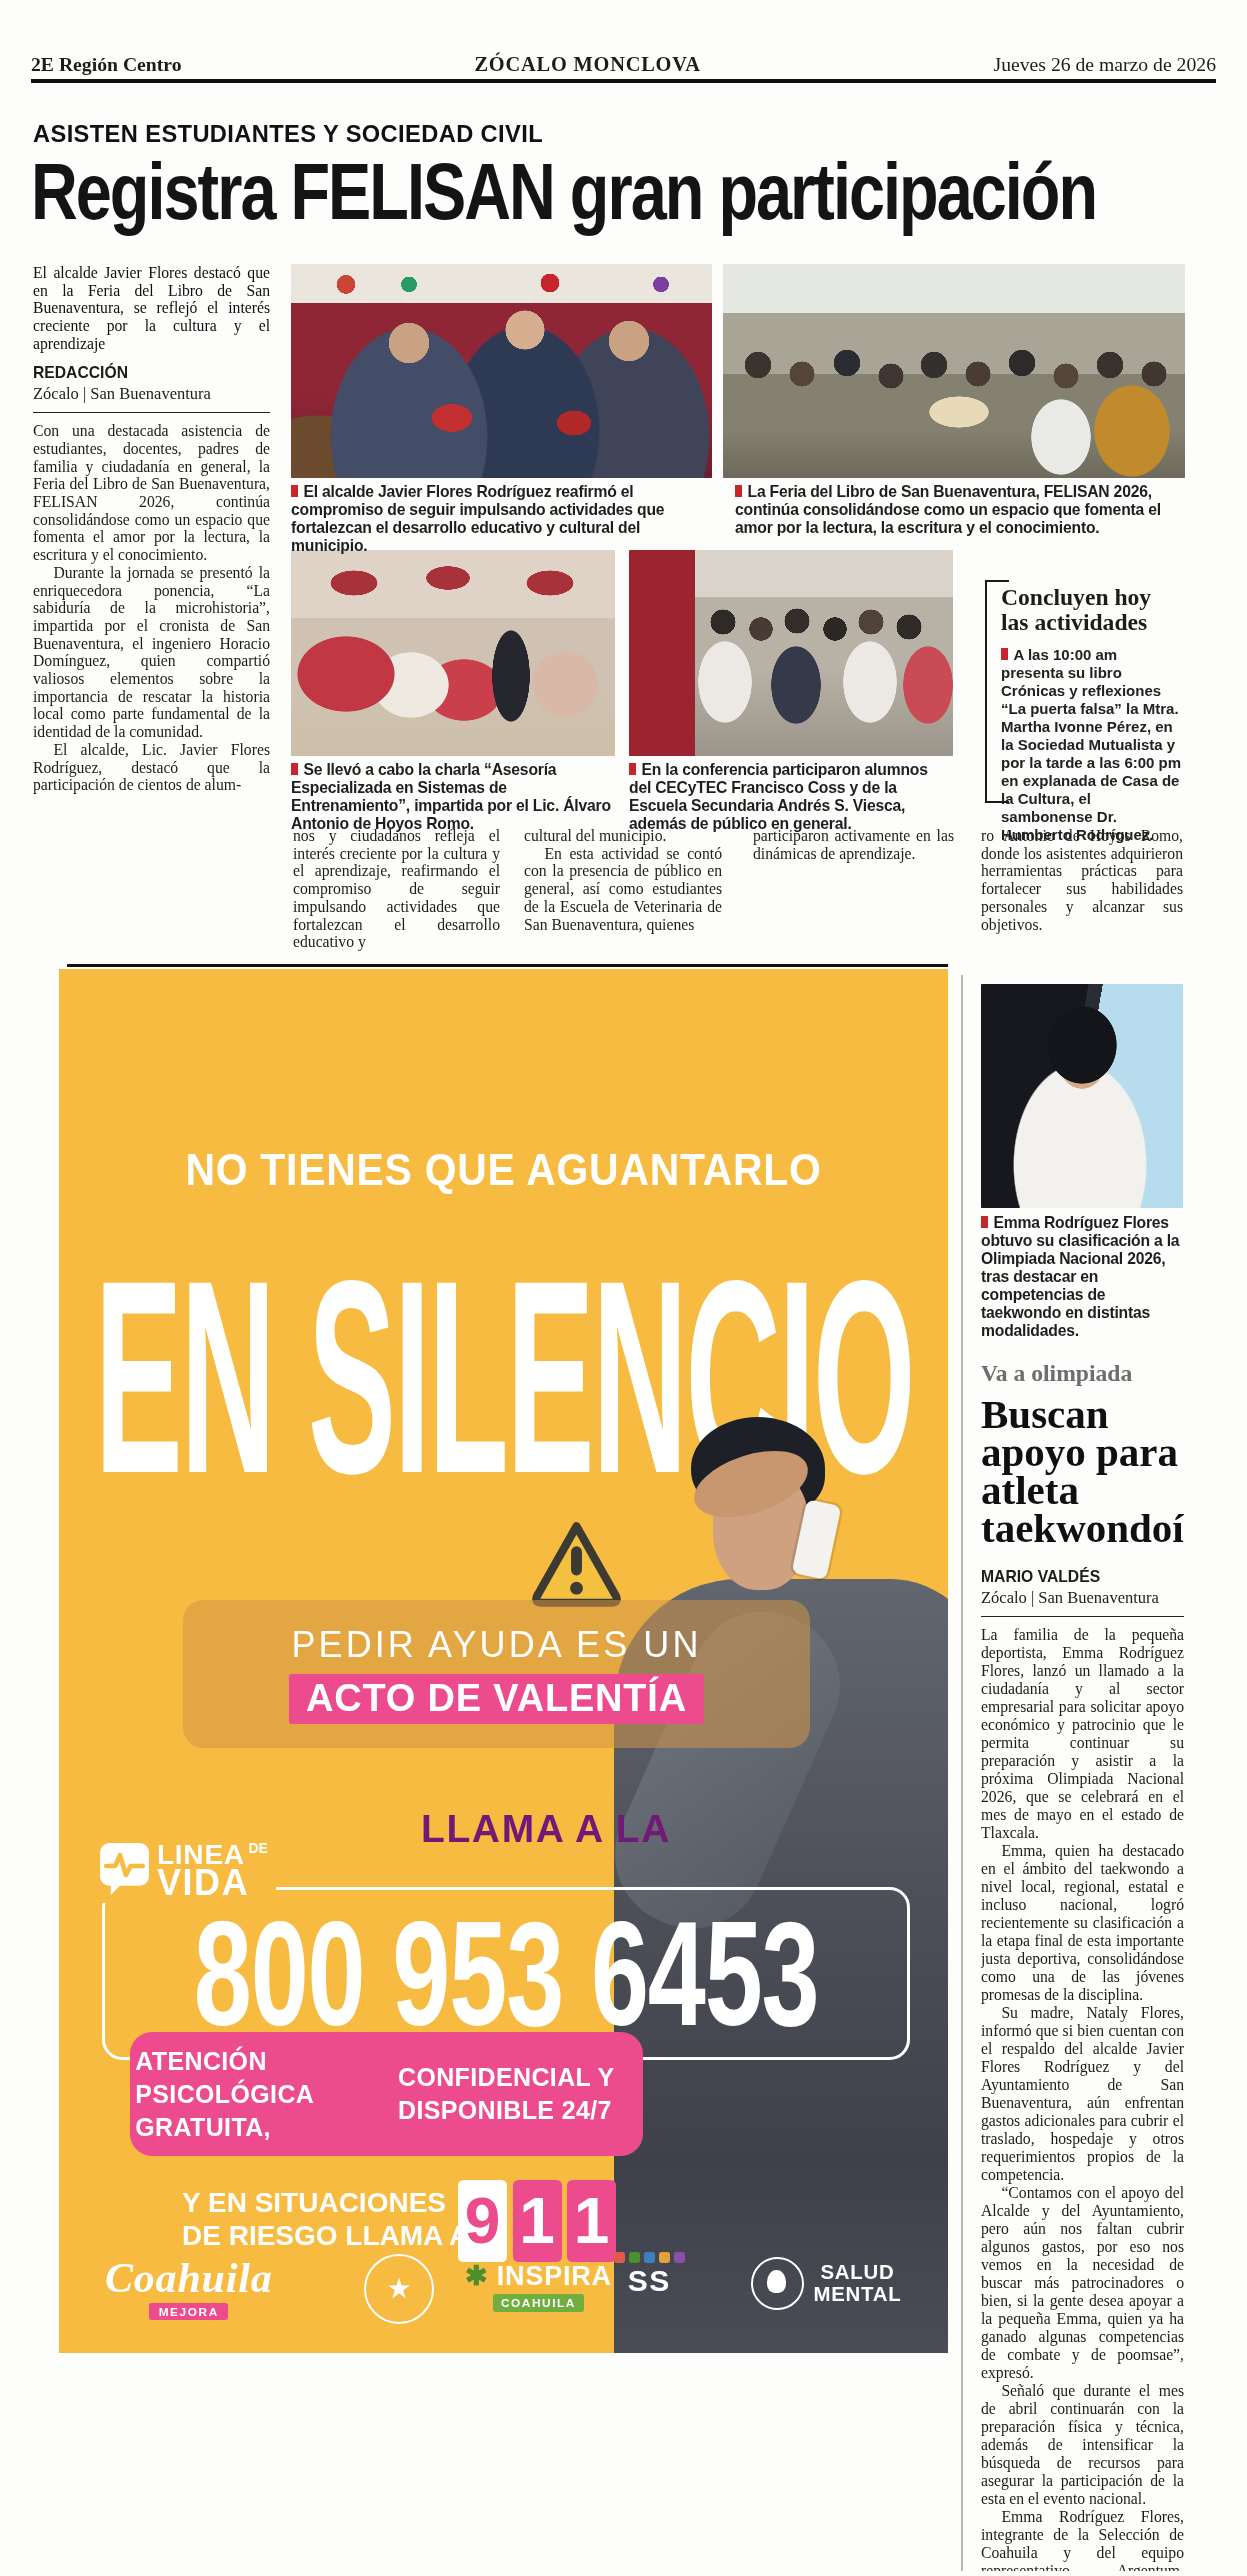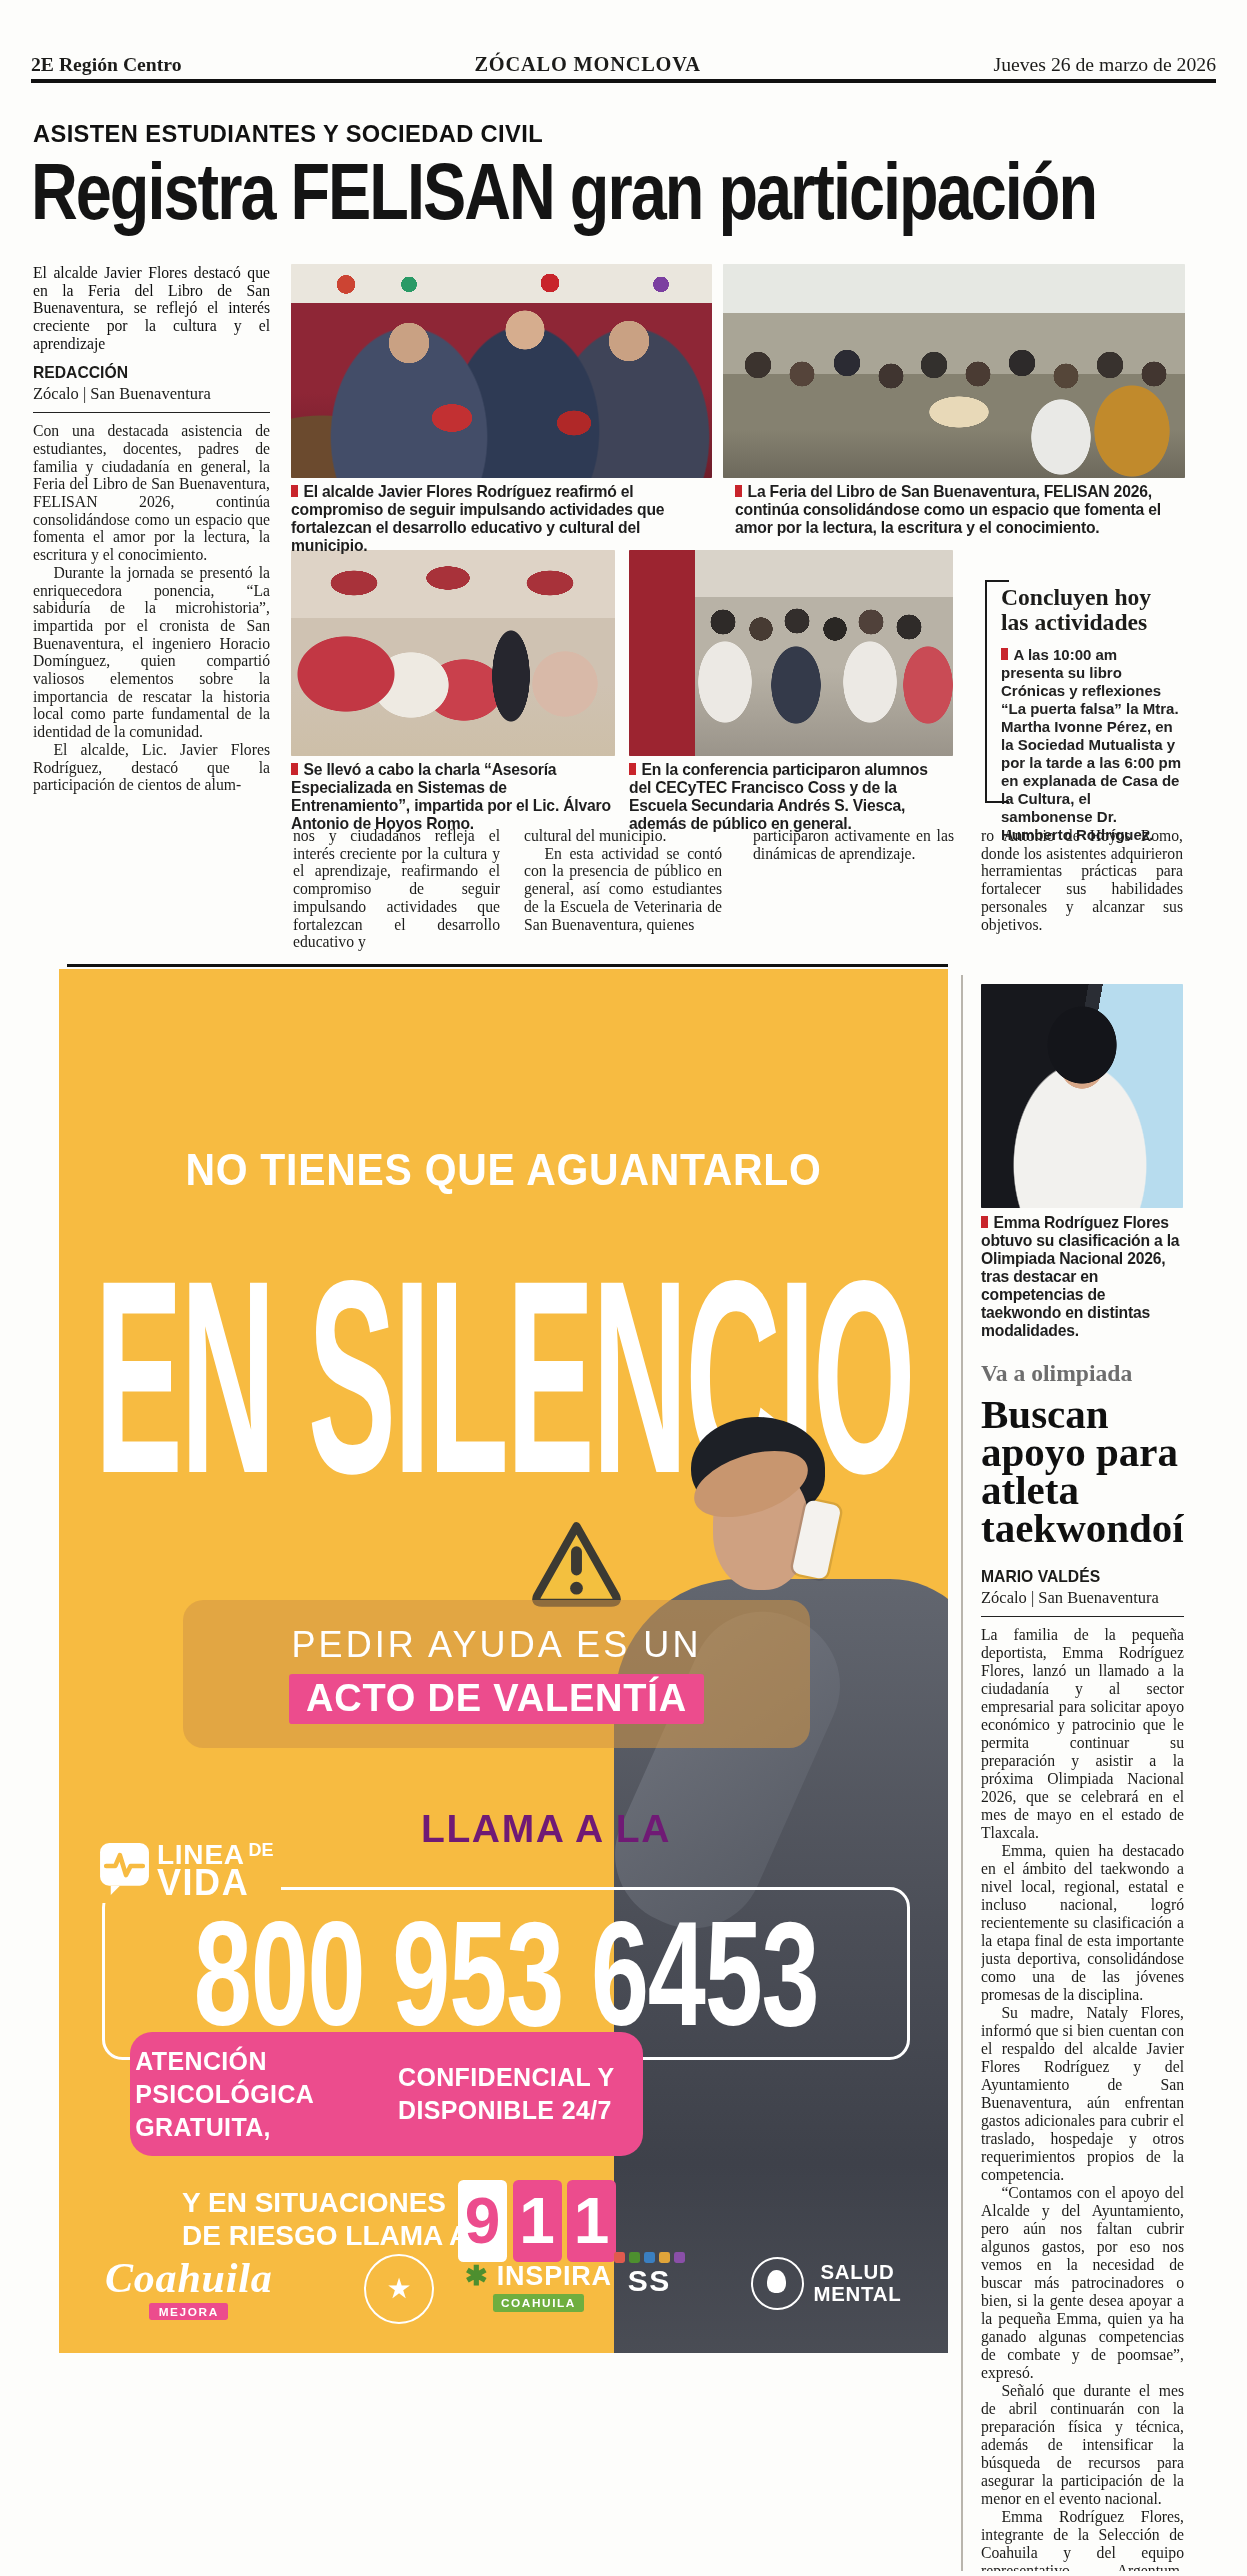--- a/index.html
+++ b/index.html
@@ -121,21 +121,21 @@
           justify-content:center;z-index:3;}
   .tanbox .plea{color:#fff;font-weight:400;font-size:36px;letter-spacing:3.1px;}
   .tanbox .strong{margin-top:7.9px;background:#ec4c8d;color:#fff;font-weight:800;font-size:38px;
                   letter-spacing:0.8px;padding:3.1px 17.3px;border-radius:3.1px;}
   .ad .call{position:absolute;left:267px;top:838px;width:440px;text-align:center;color:#701a75;
             font-weight:800;font-size:39px;letter-spacing:1.6px;z-index:3;}
   .brand{position:absolute;left:41px;top:870px;display:flex;align-items:center;gap:7.9px;
          background:#f7bb41;padding:3.1px 7.9px 3.1px 0;z-index:4;}
   .brand .txt{color:#fff;font-weight:800;line-height:.9;}
   .brand .l1{font-size:28px;letter-spacing:0.8px;}
-  .brand .de{font-size:18px;vertical-align:top;}
+  .brand .de{font-size:14px;vertical-align:top;}
   .brand .l2{font-size:36px;letter-spacing:1.6px;}
   .phoneframe{position:absolute;left:43px;top:918px;width:802px;height:167px;border:3.1px solid #fff;
               border-radius:20.4px;display:flex;align-items:center;justify-content:center;z-index:3;}
   .phone{color:#fff;font-weight:800;font-size:149px;letter-spacing:-1.6px;transform:scaleX(.7);white-space:nowrap;}
   .attn{position:absolute;left:71px;top:1063px;width:513px;height:124px;background:#ec4c8d;border-radius:22px;
         display:flex;align-items:center;justify-content:center;z-index:3;}
   .attn div{color:#fff;font-weight:800;font-size:26px;line-height:33px;letter-spacing:0.4px;transform:scaleX(.96);}
   .risk{position:absolute;left:75px;top:1217px;color:#fff;font-weight:800;font-size:28px;line-height:33px;z-index:3;margin-left:48px;}
   .e911{position:absolute;left:399px;top:1211px;display:flex;gap:5.5px;z-index:3;}
   .e911 .tile{width:49px;height:82px;border-radius:5.5px;display:flex;align-items:center;justify-content:center;
@@ -340,18 +340,18 @@
     <p class="caption"><span class="bullet"></span><span>Emma Rodríguez Flores obtuvo su clasificación a la Olimpiada Nacional 2026, tras destacar en competencias de taekwondo en distintas modalidades.</span></p>
     <div class="kick">Va a olimpiada</div>
     <h2>Buscan apoyo para atleta taekwondoín</h2>
     <div class="byline sans" style="margin-top:0;">MARIO VALDÉS</div>
     <div class="byloc">Zócalo | San Buenaventura</div>
     <hr class="byrule">
     <p class="body">La familia de la pequeña deportista, Emma Rodríguez Flores, lanzó un llamado a la ciudadanía y al sector empresarial para solicitar apoyo económico y patrocinio que le permita continuar su preparación y asistir a la próxima Olimpiada Nacional 2026, que se celebrará en el mes de mayo en el estado de Tlaxcala.</p>
     <p class="body ind">Emma, quien ha destacado en el ámbito del taekwondo a nivel local, regional, estatal e incluso nacional, logró recientemente su clasificación a la etapa final de esta importante justa deportiva, consolidándose como una de las jóvenes promesas de la disciplina.</p>
     <p class="body ind">Su madre, Nataly Flores, informó que si bien cuentan con el respaldo del alcalde Javier Flores Rodríguez y del Ayuntamiento de San Buenaventura, aún enfrentan gastos adicionales para cubrir el traslado, hospedaje y otros requerimientos propios de la competencia.</p>
     <p class="body ind">“Contamos con el apoyo del Alcalde y del Ayuntamiento, pero aún nos faltan cubrir algunos gastos, por eso nos vemos en la necesidad de buscar más patrocinadores o bien, si la gente desea apoyar a la pequeña Emma, quien ya ha ganado algunas competencias de combate y de poomsae”, expresó.</p>
-    <p class="body ind">Señaló que durante el mes de abril continuarán con la preparación física y técnica, además de intensificar la búsqueda de recursos para asegurar la participación de la menor en el evento nacional.</p>
+    <p class="body ind">Señaló que durante el mes de abril continuarán con la preparación física y técnica, además de intensificar la búsqueda de recursos para asegurar la participación de la esta en el evento nacional.</p>
     <p class="body ind">Emma Rodríguez Flores, integrante de la Selección de Coahuila y del equipo representativo Argentum, consiguió su pase a la fase final de la Olimpiada Nacional 2026 tras una destacada participación, logrando el objetivo de clasificar en tres categorías.</p>
   </div>
 
 </div>
 
 
 </body></html>

